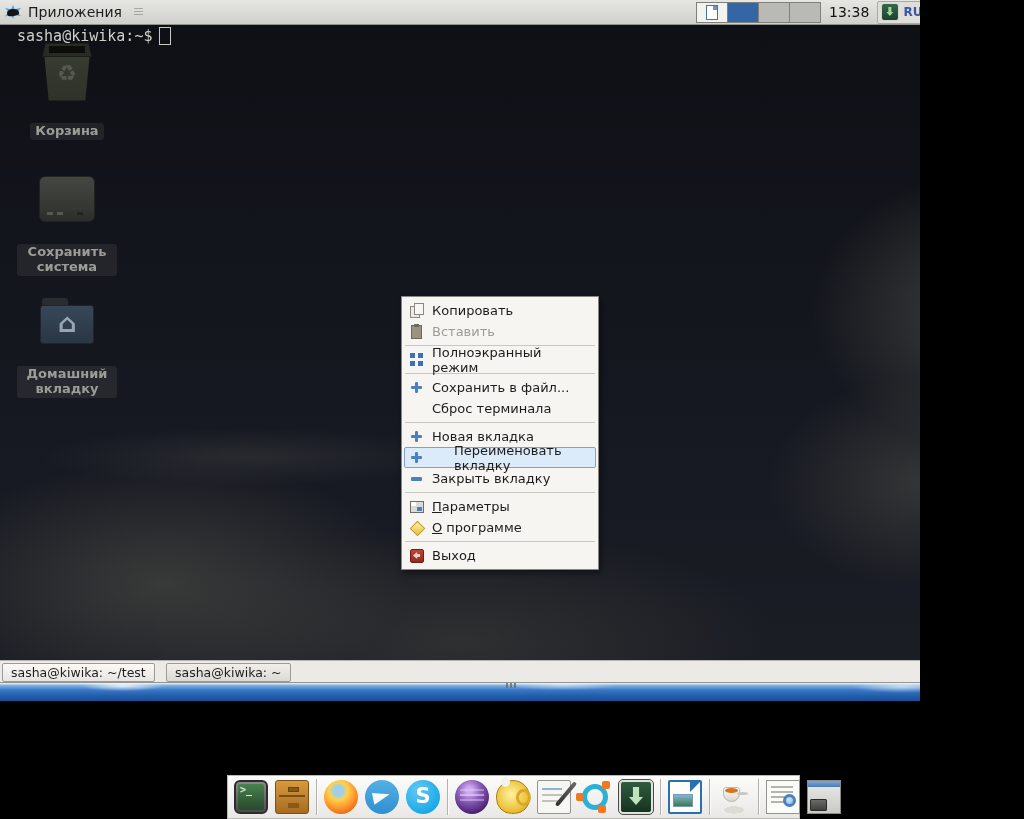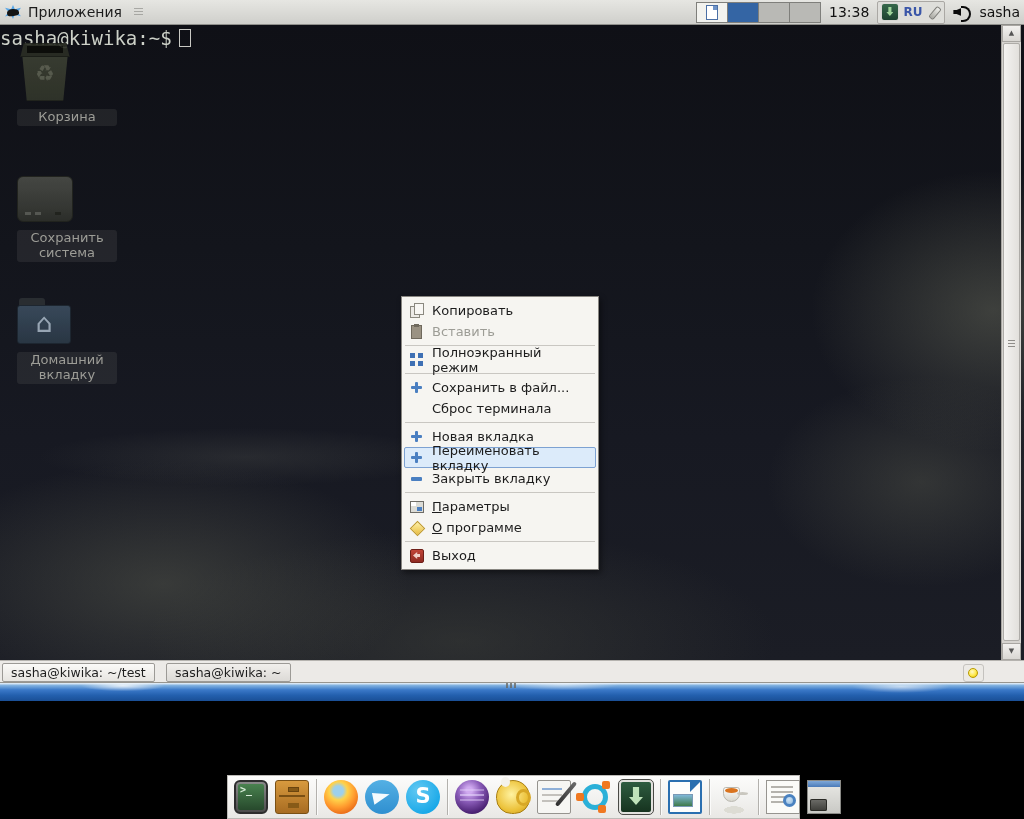--- a/index.html
+++ b/index.html
@@ -1,16 +1,16 @@
 <!DOCTYPE html>
 <html><head>
 <meta charset="utf-8">
 <style>
   html,body{margin:0;padding:0;background:#000;}
-  #screen{position:relative;width:1024px;height:819px;background:#000;overflow:hidden;
+  #screen{position:relative;width:920px;height:819px;background:#000;overflow:hidden;
           font-family:"DejaVu Sans",sans-serif;-webkit-font-smoothing:antialiased;}
 
   
   #top-panel{position:absolute;left:0;top:0;width:1024px;height:25px;
     background:linear-gradient(#e6e6e2,#cfcfcb);border-bottom:1px solid #8f8f8b;
     display:flex;align-items:center;justify-content:space-between;box-sizing:border-box;}
   .panel-left{display:flex;align-items:center;gap:6px;padding-left:4px;height:100%;}
   .xfce-logo{width:18px;height:16px;position:relative;}
   .xfce-logo::before{content:"";position:absolute;inset:1px;background:#56a6e8;
     clip-path:polygon(50% 0,62% 30%,100% 20%,78% 52%,100% 80%,60% 70%,50% 100%,38% 70%,0 82%,22% 50%,0 20%,38% 30%);}
@@ -43,26 +43,26 @@
 
   
   #terminal{position:absolute;left:0;top:25px;width:1024px;height:635px;cursor:text;
     background:
       radial-gradient(260px 200px at 97% 45%, rgba(96,98,86,.55), transparent 70%),
       radial-gradient(220px 150px at 90% 72%, rgba(84,86,76,.45), transparent 70%),
       radial-gradient(340px 170px at 16% 88%, rgba(90,92,80,.48), transparent 72%),
       radial-gradient(420px 150px at 45% 97%, rgba(74,76,66,.4), transparent 75%),
       radial-gradient(260px 36px at 24% 68%, rgba(130,132,118,.16), transparent 80%),
       linear-gradient(180deg,#0f1016 0%,#13151c 35%,#171922 65%,#1b1d25 100%);}
-  #prompt-line{position:absolute;left:0;top:2px;font-family:"DejaVu Sans Mono",monospace;
-    font-size:19px;color:#cdd1c8;display:flex;align-items:center;}
+  #prompt-line{position:absolute;left:17px;top:2px;font-family:"DejaVu Sans Mono",monospace;
+    font-size:15px;color:#cdd1c8;display:flex;align-items:center;}
   #terminal-cursor{display:inline-block;width:10px;height:16px;border:1px solid #c9c9c4;margin-left:7px;}
 
   
-  .desk-icon{position:absolute;left:17px;width:100px;display:flex;flex-direction:column;gap:8px;}
+  .desk-icon{position:absolute;left:17px;width:100px;display:flex;flex-direction:column;align-items:center;gap:22px;font-weight:bold;}
   .desk-label{font-size:13px;line-height:1.15;text-align:center;color:#9d9d97;
     background:rgba(190,190,180,.10);border-radius:3px;padding:1px 5px;max-width:92px;}
   .trash-icon{width:56px;height:58px;position:relative;opacity:.9;}
   .trash-icon::before{content:"";position:absolute;left:4px;top:9px;right:4px;bottom:0;background:linear-gradient(#3d4134,#32362b);
     border:1px solid #23261e;clip-path:polygon(2% 0,98% 0,88% 100%,12% 100%);}
   .trash-icon::after{content:"♻";position:absolute;left:0;right:0;top:18px;text-align:center;font-size:22px;color:rgba(165,170,150,.35);}
   .trash-rim{position:absolute;left:0;right:0;top:0;height:12px;background:#2b2e25;border:1px solid #1d2019;
     clip-path:polygon(6% 100%,12% 0,88% 0,94% 100%);}
   .trash-hole{position:absolute;left:10px;right:10px;top:3px;height:7px;background:#0c0d09;}
   .drive-icon{width:56px;height:46px;position:relative;opacity:.9;}
@@ -83,21 +83,21 @@
   .sb-up{top:0;} .sb-down{bottom:0;}
   #sb-thumb{position:absolute;left:1px;top:18px;width:17px;height:598px;background:linear-gradient(90deg,#f4f3f1,#e2e0dc);
     border:1px solid #aeaca8;border-radius:2px;box-sizing:border-box;}
   #sb-thumb::after{content:"";position:absolute;left:4px;top:296px;width:7px;height:1px;background:#8f8d89;box-shadow:0 3px #8f8d89,0 6px #8f8d89;}
 
   
   #context-menu{position:absolute;left:400px;top:296px;width:198px;background:#f6f5f1;
     border:1px solid #888681;box-shadow:2px 3px 6px rgba(0,0,0,.45);padding:3px 2px;box-sizing:border-box;}
   .menu-item{display:flex;align-items:center;height:19px;padding:0 4px;font-size:13px;color:#1c1c1c;border:1px solid transparent;border-radius:2px;}
   .menu-item.disabled{color:#9d9d96;}
-  .menu-item.highlighted{background:#dcebfa;border-color:#7da2d2;}
+  .menu-item.highlighted{background:#dcebfa;border-color:#7da2d2;gap:22px;}
   .menu-sep{height:1px;background:#c9c7c2;margin:3px 1px;}
   .menu-icon{width:15px;height:15px;flex:0 0 15px;margin-right:8px;position:relative;}
   .copy-icon::before{content:"";position:absolute;left:1px;top:3px;width:8px;height:10px;background:#eceae6;border:1px solid #8a887f;}
   .copy-icon::after{content:"";position:absolute;left:5px;top:0;width:8px;height:10px;background:#f8f7f4;border:1px solid #8a887f;}
   .paste-icon::before{content:"";position:absolute;left:2px;top:1px;width:9px;height:12px;background:#9a9283;border:1px solid #6f695d;}
   .paste-icon::after{content:"";position:absolute;left:5px;top:0;width:5px;height:3px;background:#6f695d;}
   .fullscreen-icon::before{content:"";position:absolute;left:1px;top:1px;width:5px;height:5px;background:#3e70b4;
     box-shadow:8px 0 #3e70b4,0 8px #3e70b4,8px 8px #3e70b4;}
   .plus-glyph::before{content:"";position:absolute;left:2px;top:6px;width:11px;height:3px;background:#4a7fc1;border-radius:1px;}
   .plus-glyph::after{content:"";position:absolute;left:6px;top:2px;width:3px;height:11px;background:#4a7fc1;border-radius:1px;}

